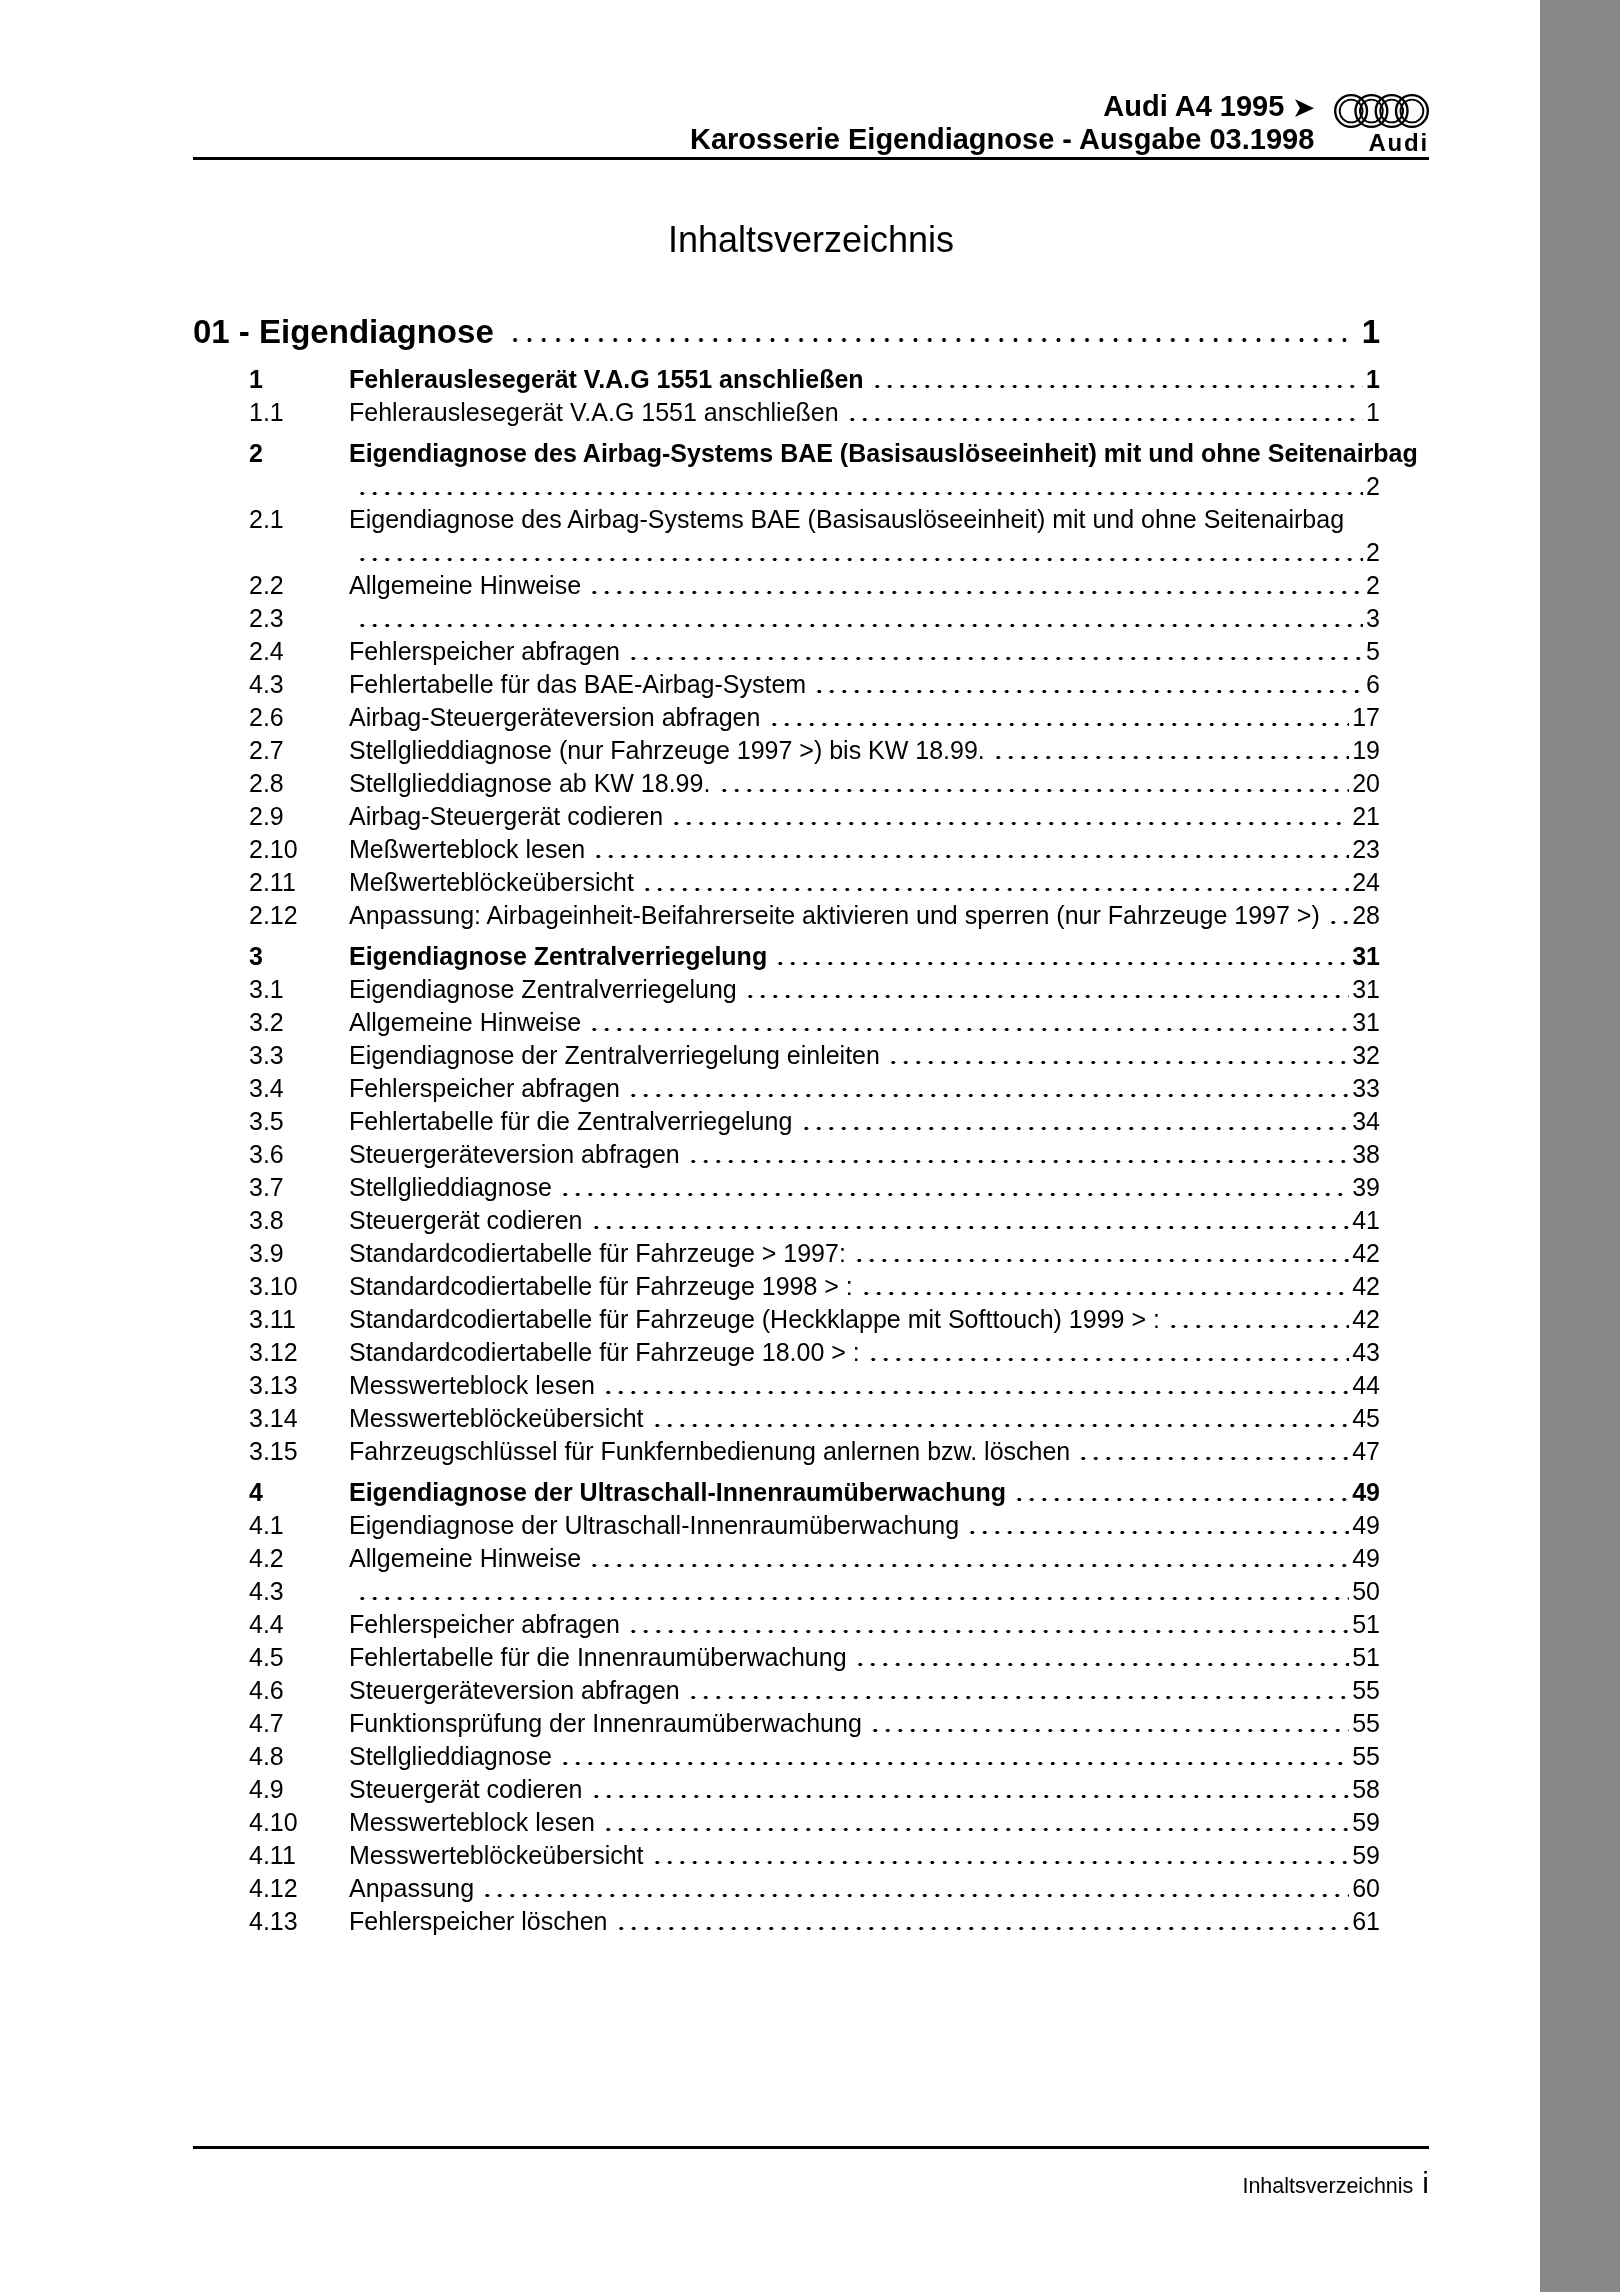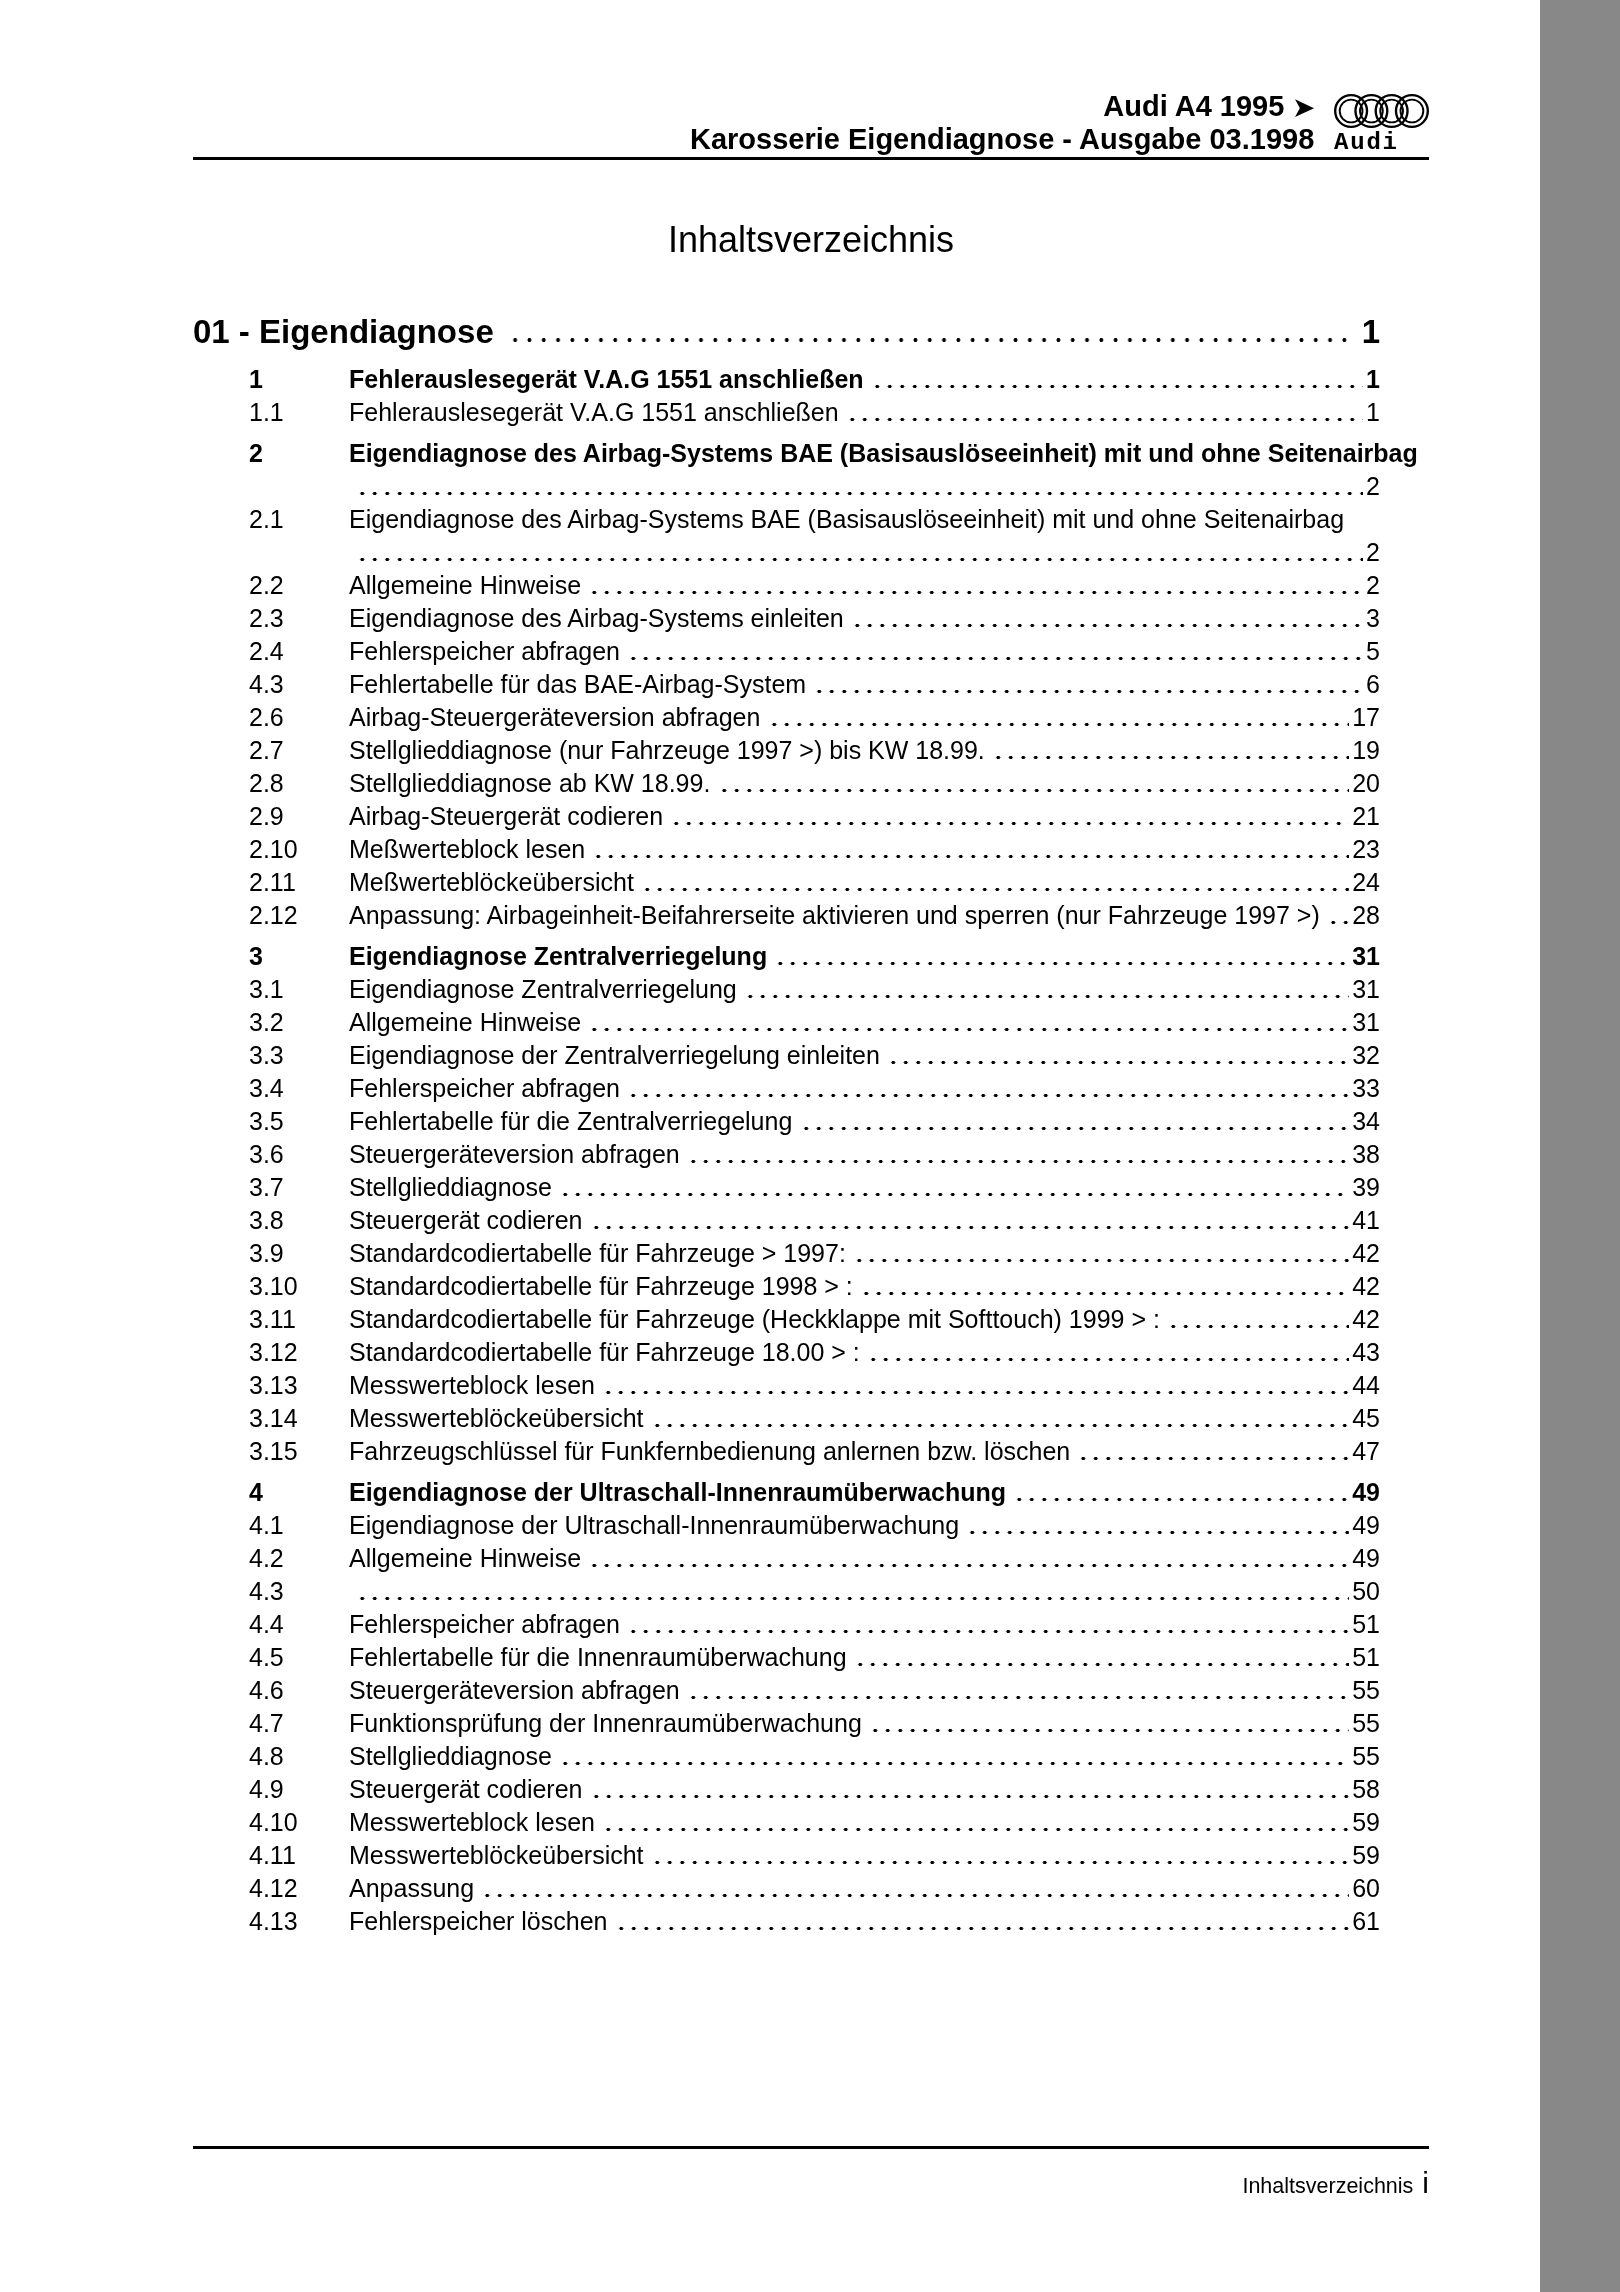--- a/index.html
+++ b/index.html
@@ -15,21 +15,21 @@
   
   .header {
     position:absolute; top:90px; left:193px; right:111px;
     display:flex; justify-content:flex-end; align-items:flex-end; gap:19.7px;
   }
   .header-text {
     text-align:right; font-weight:bold; font-size:29px; line-height:32px;
     white-space:nowrap;
   }
   .header-arrow { font-size:25px; margin-left:9px; }
-  .logo-block { width:95px; text-align:left;font-family:Liberation Mono, monospace; }
+  .logo-block { width:95px; text-align:right; }
   .logo-rings { display:block; width:95px; height:38px; }
   .logo-wordmark { font-weight:bold; font-size:24px; letter-spacing:1.8px; line-height:25px; }
   .header-rule {
     position:absolute; top:157px; left:193px; right:111px;
     height:0; border-top:3.6px solid #000;
   }
 
   
   .doc-title {
     position:absolute; top:219px; left:193px; right:111px;
@@ -148,21 +148,20 @@
           </div>
         </div>
         <div class="toc-row">
           <span class="num">2.2</span>
           <span class="title">Allgemeine Hinweise</span>
           <span class="leader"></span>
           <span class="pagenum">2</span>
         </div>
         <div class="toc-row">
           <span class="num">2.3</span>
-          <span class="title">Eigendiagnose des Airbag-Systems einleiten</span>
           <span class="leader"></span>
           <span class="pagenum">3</span>
         </div>
         <div class="toc-row">
           <span class="num">2.4</span>
           <span class="title">Fehlerspeicher abfragen</span>
           <span class="leader"></span>
           <span class="pagenum">5</span>
         </div>
         <div class="toc-row">

